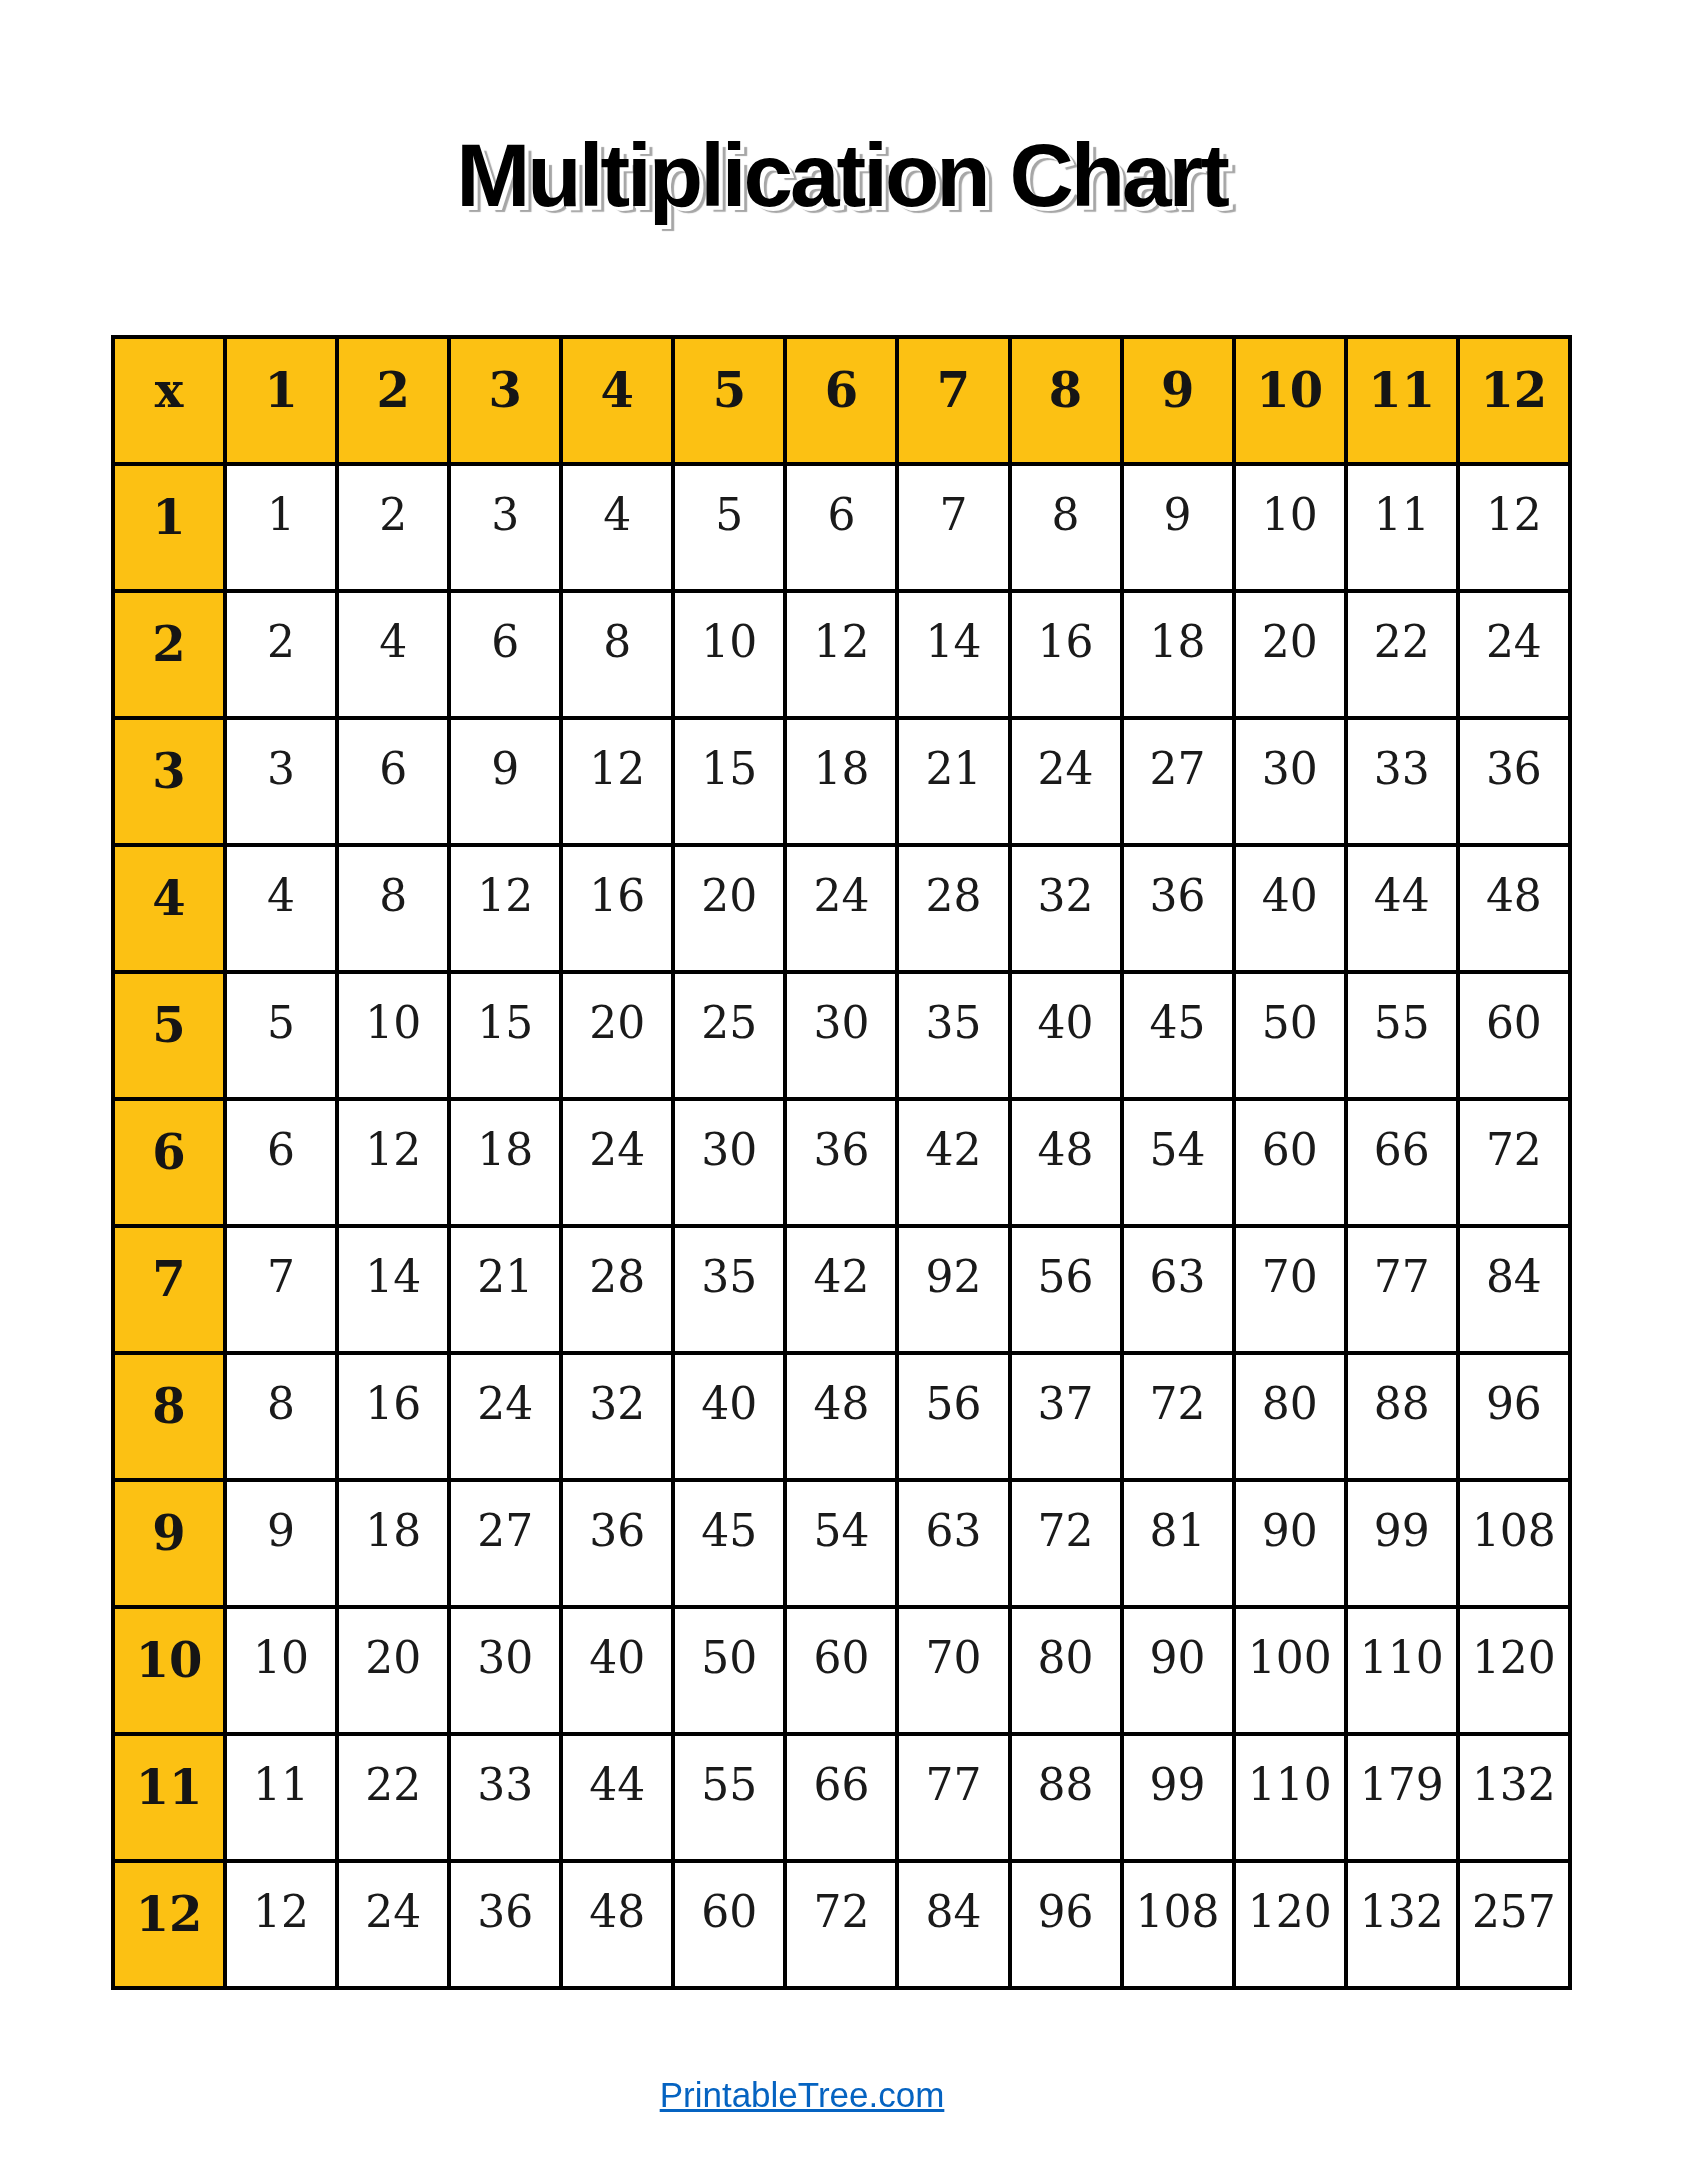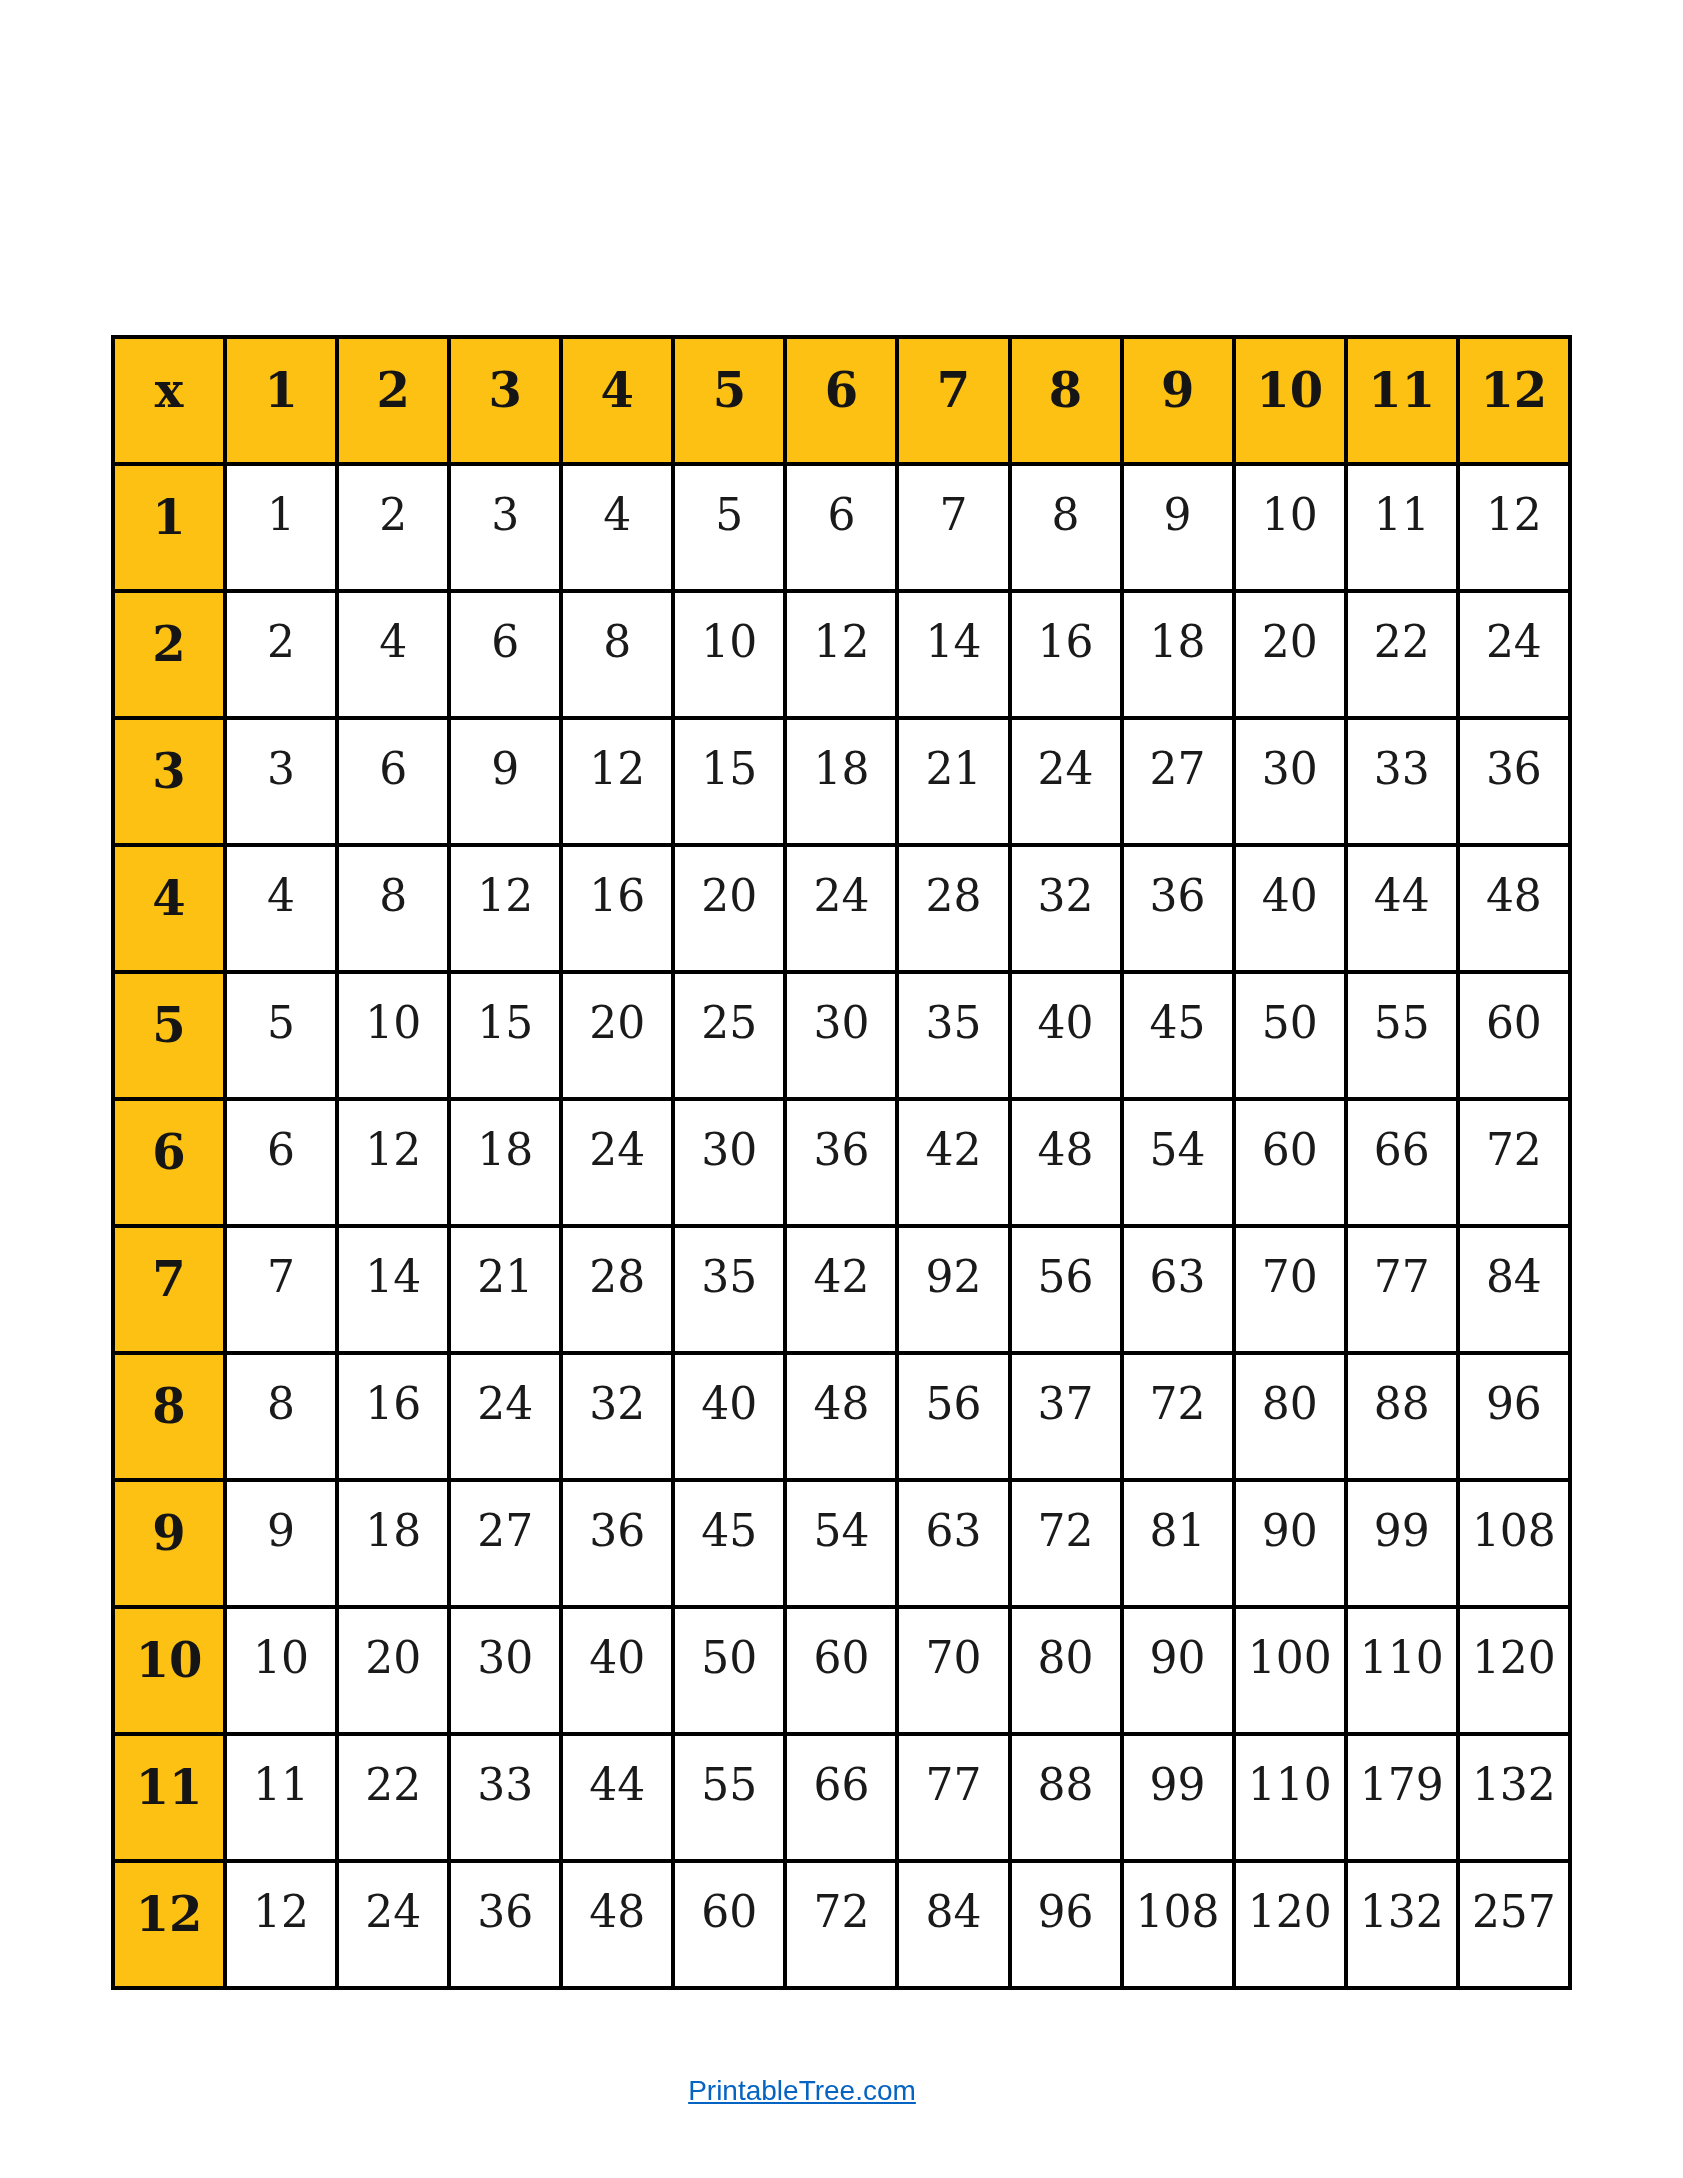--- a/index.html
+++ b/index.html
@@ -62,33 +62,34 @@
     font-size: 44px;
     color: #1a1a1a;
   }
   .footer {
     position: absolute;
     top: 2075px;
     left: 0;
     width: 1604px;
     text-align: center;
     font-family: "Liberation Sans", sans-serif;
-    font-size: 28px;
+    font-size: 35px;
   }
   .footer a {
     color: #0563C1;
     text-decoration: underline;
     cursor: pointer;
   }
 </style>
 </head>
 <body>
 
 <div class="page">
 
+  <h1 class="title">Multiplication Chart</h1>
 
   <table class="mult">
     <thead>
       <tr id="header-row" style="height: 127px;">
           <th>x</th>
           <th>1</th>
           <th>2</th>
           <th>3</th>
           <th>4</th>
           <th>5</th>

